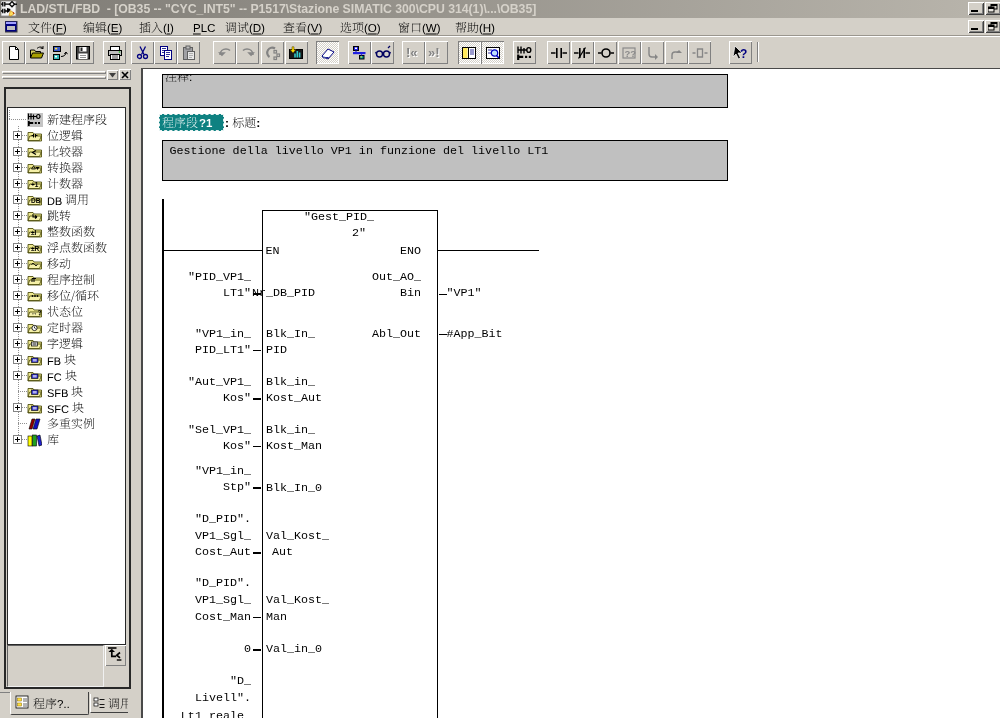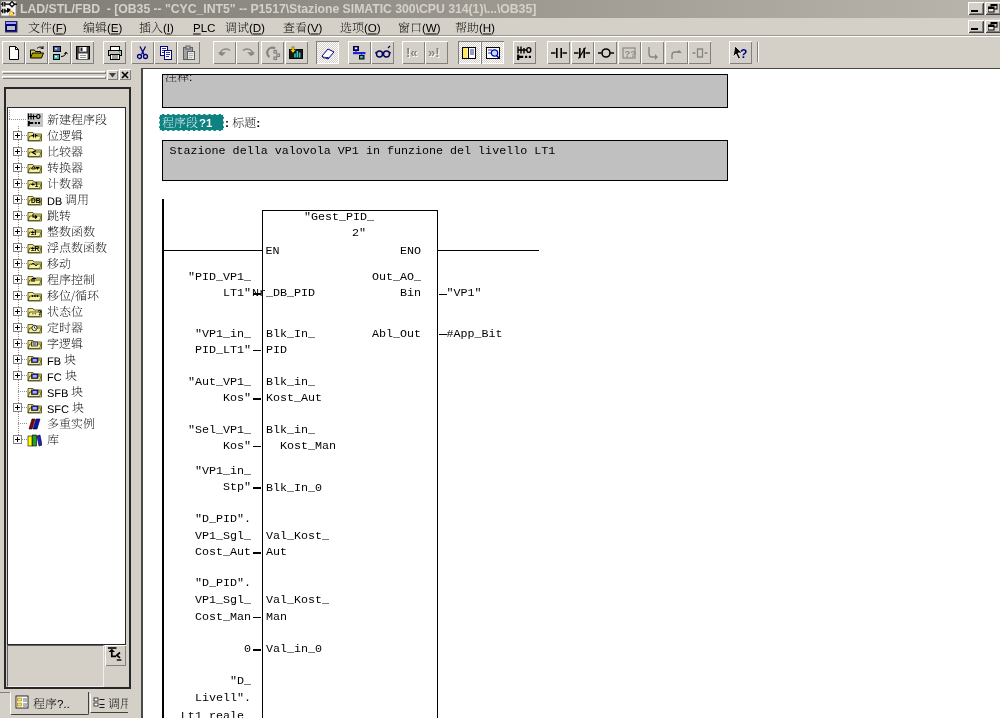--- a/index.html
+++ b/index.html
@@ -303,21 +303,21 @@
     <path transform="translate(0.0,11) scale(0.00562,-0.00562)" d="M1133 1026Q1133 929 1090 852Q1046 775 927 690L851 635Q783 586 750 536Q716 486 713 426H446Q452 528 504 608Q555 688 655 758Q762 832 806 888Q850 945 850 1014Q850 1102 792 1153Q735 1204 629 1204Q528 1204 460 1145Q391 1086 379 989L94 1001Q121 1204 261 1317Q401 1430 625 1430Q862 1430 998 1322Q1133 1215 1133 1026ZM438 0V270H727V0Z"></path>
     <path transform="translate(7.0,11) scale(0.00562,-0.00562)" d="M129 0V209H478V1170L140 959V1180L493 1409H759V209H1082V0Z"></path>
   </svg>
 <svg width="35" height="14" viewBox="0 0 35 14" style="position:absolute;overflow:visible;left:224.5px;top:115.5px;" fill="#000">
     <path transform="translate(0.0,11) scale(0.00586,-0.00586)" d="M197 752V1034H485V752ZM197 0V281H485V0Z"></path>
     <path transform="translate(7.3,11) scale(0.01200,-0.01200)" d="M665 10Q665 -10 660 -26Q654 -43 636 -54Q619 -65 583 -70Q582 -61 577 -51Q572 -41 563 -35Q553 -28 533 -24Q513 -19 482 -15V1Q482 1 497 0Q512 -1 533 -3Q554 -5 572 -6Q591 -7 598 -7Q612 -7 616 -2Q621 2 621 12V506H665ZM540 352Q536 345 528 341Q521 337 502 338Q487 289 461 230Q435 170 400 112Q364 53 318 7L305 19Q344 69 374 132Q404 195 426 260Q447 325 458 379ZM759 371Q822 315 862 264Q903 214 925 172Q947 130 954 98Q961 65 958 46Q954 26 942 22Q931 17 916 30Q910 69 892 113Q875 157 850 202Q824 248 796 290Q769 331 744 364ZM882 554Q882 554 889 548Q896 542 908 533Q919 524 932 513Q944 502 954 492Q952 484 946 480Q939 476 928 476H365L357 506H843ZM829 787Q829 787 836 782Q843 776 854 767Q865 758 877 747Q889 736 899 726Q896 710 874 710H423L415 740H790ZM238 473Q283 449 310 424Q338 400 352 378Q365 355 368 337Q370 319 364 308Q358 296 347 294Q336 293 322 303Q316 329 300 358Q284 388 264 416Q244 445 225 466ZM273 824Q272 813 264 806Q257 799 238 796V-51Q238 -55 232 -60Q227 -65 220 -68Q212 -71 204 -71H194V833ZM231 591Q208 462 162 346Q116 229 42 133L26 146Q67 211 97 286Q127 362 148 444Q169 525 182 607H231ZM325 657Q325 657 338 647Q350 637 368 622Q385 607 400 593Q396 577 374 577H55L47 607H284Z"></path>
     <path transform="translate(19.3,11) scale(0.01200,-0.01200)" d="M758 517Q755 509 747 503Q739 497 722 497Q720 424 716 364Q712 303 700 254Q689 204 664 164Q638 124 593 92Q548 60 477 35L465 55Q544 88 588 130Q632 171 652 227Q671 283 676 360Q680 436 681 539ZM576 212Q576 210 571 206Q566 202 558 199Q550 196 540 196H532V620V645L581 620H863V590H576ZM834 620 862 651 926 601Q922 596 911 591Q900 586 887 584V224Q887 221 880 216Q874 212 866 208Q857 205 849 205H843V620ZM730 229Q787 206 825 182Q863 157 884 134Q905 110 913 91Q921 72 919 59Q917 46 907 42Q897 39 883 47Q872 75 844 107Q816 139 782 169Q749 199 719 219ZM745 775Q736 747 724 715Q712 683 700 654Q687 624 675 603H649Q655 623 661 654Q667 684 672 717Q677 750 680 775ZM881 827Q881 827 889 821Q897 815 909 805Q921 795 934 784Q948 772 960 761Q956 745 934 745H499L491 775H839ZM204 284Q203 274 194 268Q185 261 168 259Q162 203 148 142Q134 81 110 25Q87 -31 51 -73L38 -62Q66 -18 84 42Q103 101 113 167Q123 233 126 294ZM148 215Q179 143 220 100Q262 56 318 34Q375 12 448 4Q521 -3 615 -3Q639 -3 674 -3Q708 -3 748 -3Q787 -3 826 -2Q866 -2 902 -2Q937 -2 962 -1V-15Q946 -17 937 -26Q928 -35 926 -49Q900 -49 859 -49Q818 -49 772 -49Q726 -49 684 -49Q641 -49 612 -49Q515 -49 440 -40Q366 -30 310 -3Q253 24 210 74Q167 125 132 206ZM429 273Q429 273 436 268Q442 263 452 254Q462 246 473 236Q484 226 493 217Q490 201 468 201H287V231H395ZM308 395V17L264 43V395ZM430 439Q430 439 442 430Q453 421 469 408Q485 394 498 381Q494 365 473 365H54L46 395H394ZM410 518V488H144V518ZM419 650V620H144V650ZM168 468Q168 466 162 462Q157 458 149 455Q141 452 131 452H124V780V805L173 780H421V750H168ZM377 780 407 813 475 760Q470 754 458 749Q446 744 431 741V475Q431 472 424 468Q418 464 410 460Q401 457 393 457H387V780Z"></path>
     <path transform="translate(31.3,11) scale(0.00586,-0.00586)" d="M197 752V1034H485V752ZM197 0V281H485V0Z"></path>
   </svg>
 <div style="position:absolute;left:162px;top:140px;width:564px;height:39px;background:#c0c0c0;border:1px solid #000;"></div>
-<div class="mono" style="left:169.5px;top:143px">Stazione della valovola VP1 in funzione del livello LT1</div>
+<div class="mono" style="left:169.5px;top:143px">Gestione della livello VP1 in funzione del livello LT1</div>
 <div style="position:absolute;left:162px;top:199px;width:1.5px;height:519px;background:#000;"></div>
 <div style="position:absolute;left:163px;top:249.5px;width:99px;height:1.2px;background:#000;"></div>
 <div style="position:absolute;left:262px;top:209.5px;width:175.5px;height:509px;border:1.2px solid #000;border-bottom:none;background:#fff;box-sizing:border-box;"></div>
 <div style="position:absolute;left:437.5px;top:249.5px;width:101px;height:1.2px;background:#000;"></div>
 <div class="mono" style="left:304px;top:208.5px">"Gest_PID_</div>
 <div class="mono" style="left:352px;top:224.5px">2"</div>
 <div class="mono" style="left:265.5px;top:242.5px">EN</div>
 <div class="mono" style="left:201px;top:242.5px;width:220px;text-align:right">ENO</div>
 <div class="mono" style="left:31px;top:269px;width:220px;text-align:right">"PID_VP1_</div>
 <div class="mono" style="left:31px;top:285px;width:220px;text-align:right">LT1"</div>
@@ -330,31 +330,31 @@
 <div class="mono" style="left:266px;top:341.5px">PID</div>
 <div class="mono" style="left:31px;top:373.5px;width:220px;text-align:right">"Aut_VP1_</div>
 <div class="mono" style="left:31px;top:390px;width:220px;text-align:right">Kos"</div>
 <div style="position:absolute;left:252.5px;top:398.4px;width:8px;height:1.2px;background:#000;"></div>
 <div class="mono" style="left:266px;top:373.5px">Blk_in_</div>
 <div class="mono" style="left:266px;top:390px">Kost_Aut</div>
 <div class="mono" style="left:31px;top:421.5px;width:220px;text-align:right">"Sel_VP1_</div>
 <div class="mono" style="left:31px;top:437.5px;width:220px;text-align:right">Kos"</div>
 <div style="position:absolute;left:252.5px;top:445.9px;width:8px;height:1.2px;background:#000;"></div>
 <div class="mono" style="left:266px;top:421.5px">Blk_in_</div>
-<div class="mono" style="left:280px;top:437.5px">Kost_Man</div>
+<div class="mono" style="left:266px;top:437.5px">Kost_Man</div>
 <div class="mono" style="left:31px;top:462.5px;width:220px;text-align:right">"VP1_in_</div>
 <div class="mono" style="left:31px;top:479px;width:220px;text-align:right">Stp"</div>
 <div style="position:absolute;left:252.5px;top:487.4px;width:8px;height:1.2px;background:#000;"></div>
 <div class="mono" style="left:266px;top:480px">Blk_In_0</div>
 <div class="mono" style="left:31px;top:510.5px;width:220px;text-align:right">"D_PID".</div>
 <div class="mono" style="left:31px;top:527.5px;width:220px;text-align:right">VP1_Sgl_</div>
 <div class="mono" style="left:31px;top:544px;width:220px;text-align:right">Cost_Aut</div>
 <div style="position:absolute;left:252.5px;top:552.4px;width:8px;height:1.2px;background:#000;"></div>
 <div class="mono" style="left:266px;top:527.5px">Val_Kost_</div>
-<div class="mono" style="left:266px;top:544px">Aut</div>
+<div class="mono" style="left:272px;top:544px">Aut</div>
 <div class="mono" style="left:31px;top:574.5px;width:220px;text-align:right">"D_PID".</div>
 <div class="mono" style="left:31px;top:591.5px;width:220px;text-align:right">VP1_Sgl_</div>
 <div class="mono" style="left:31px;top:608.5px;width:220px;text-align:right">Cost_Man</div>
 <div style="position:absolute;left:252.5px;top:616.9px;width:8px;height:1.2px;background:#000;"></div>
 <div class="mono" style="left:266px;top:591.5px">Val_Kost_</div>
 <div class="mono" style="left:266px;top:608.5px">Man</div>
 <div class="mono" style="left:31px;top:641px;width:220px;text-align:right">0</div>
 <div style="position:absolute;left:252.5px;top:649.4px;width:8px;height:1.2px;background:#000;"></div>
 <div class="mono" style="left:266px;top:641px">Val_in_0</div>
 <div class="mono" style="left:31px;top:673px;width:220px;text-align:right">"D_</div>

